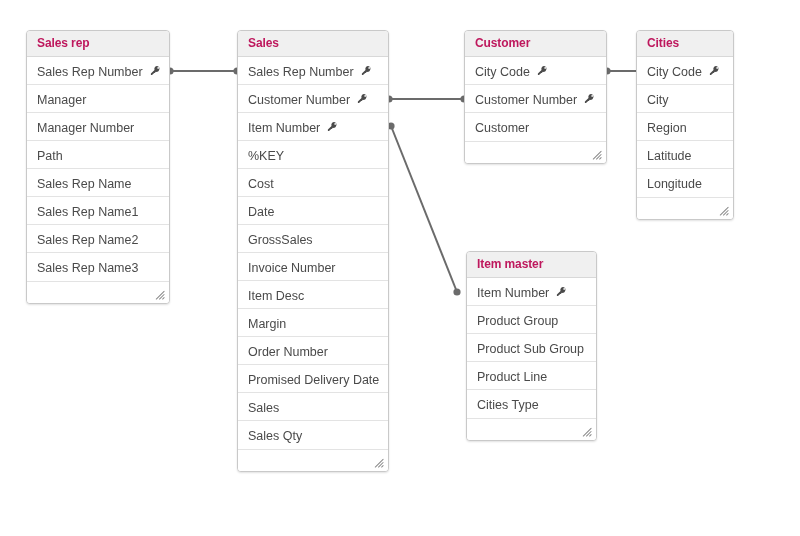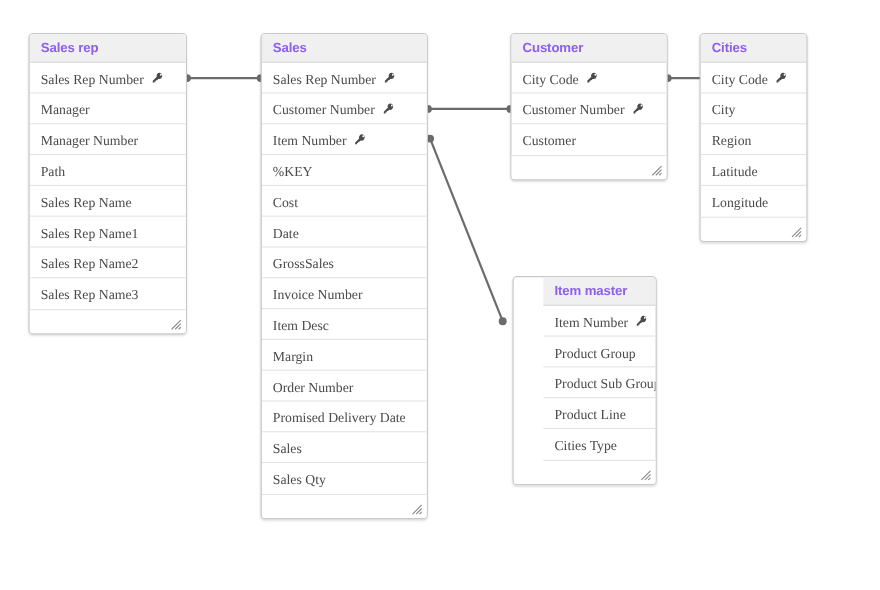--- a/index.html
+++ b/index.html
@@ -46,21 +46,21 @@
     overflow: hidden;
   }
   .table-header {
     height: 25px;
     line-height: 25px;
     background: #f0f0f0;
     border-bottom: 1px solid #d8d8d8;
     padding: 0 10px;
     font-size: 12px;
     font-weight: bold;
-    color: #8b5cf6;
+    color: #be185d;
     letter-spacing: -0.1px;
     white-space: nowrap;
     overflow: hidden;
   }
   .field-list {
     list-style: none;
     margin: 0;
     padding: 0;
   }
   .field-row {
@@ -74,21 +74,20 @@
     white-space: nowrap;
     overflow: hidden;
     box-sizing: border-box;
   }
   .field-row:last-child {
     border-bottom: none;
   }
   .field-label {
     display: inline-block;
     vertical-align: middle;
-    font-family: Liberation Serif, serif;
   }
   .key-icon {
     display: inline-block;
     vertical-align: middle;
     margin-left: 7px;
     width: 11px;
     height: 11px;
     position: relative;
     top: -1px;
   }
@@ -254,21 +253,21 @@
             <svg viewBox="0 0 12 12" width="11" height="11" aria-hidden="true">
               <g stroke="#8a8a8a" stroke-width="1.1" stroke-linecap="round">
                 <line x1="11" y1="2.5" x2="2.5" y2="11"></line>
                 <line x1="11" y1="6" x2="6" y2="11"></line>
                 <line x1="11" y1="9.4" x2="9.4" y2="11"></line>
               </g>
             </svg>
           </span>
         </div>
       </div>
-      <div class="table-box" style="left: 466px; top: 251px; width: 131px; padding-left: 27px;">
+      <div class="table-box" style="left: 466px; top: 251px; width: 131px;">
         <div class="table-header">Item master</div>
         <ul class="field-list">
           <li class="field-row"><span class="field-label">Item Number</span><span class="key-icon"><svg viewBox="0 0 16 16" width="11" height="11" aria-hidden="true">
                 <g fill="#4a4a4a">
                   <path d="M10.4 1.6a4.1 4.1 0 0 0-3.85 5.5L1.3 12.35v2.35h2.4v-1.6h1.6v-1.6h1.6l1.62-1.62a4.1 4.1 0 1 0 1.88-8.28zm1.5 3.9a1.25 1.25 0 1 1 0-2.5 1.25 1.25 0 0 1 0 2.5z"></path>
                 </g>
               </svg></span></li>
           <li class="field-row"><span class="field-label">Product Group</span></li>
           <li class="field-row"><span class="field-label">Product Sub Group</span></li>
           <li class="field-row"><span class="field-label">Product Line</span></li>

